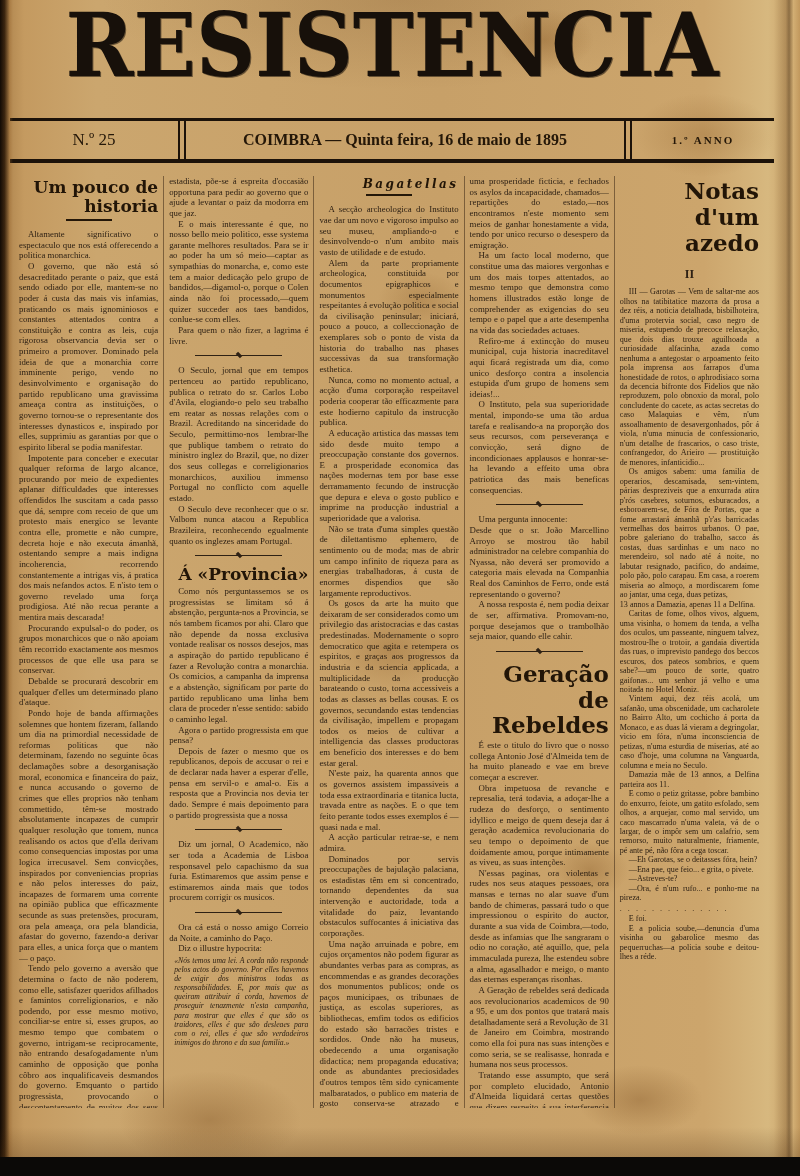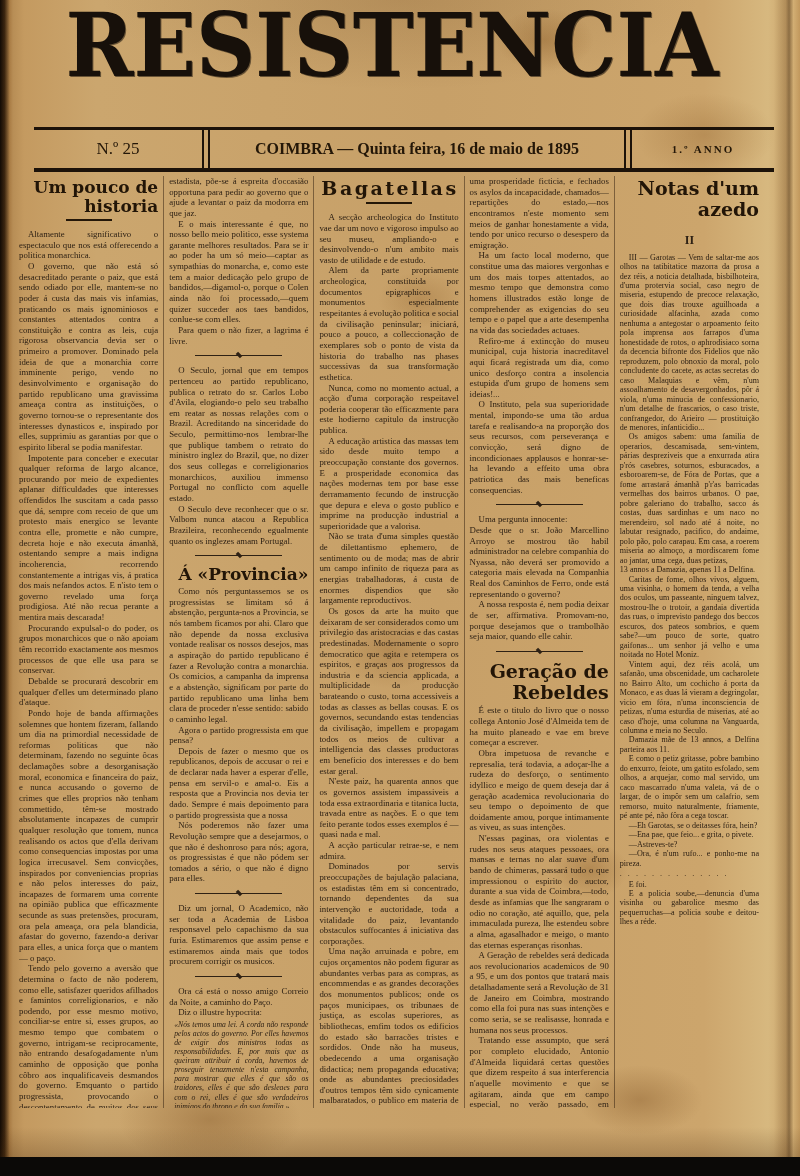--- a/index.html
+++ b/index.html
@@ -21,36 +21,36 @@
   .bottom-band{position:absolute;left:0;right:0;bottom:0;height:19px;background:#0b0907;}
   .bottom-shadow{position:absolute;left:0;right:0;bottom:19px;height:30px;
     background:linear-gradient(180deg,rgba(0,0,0,0),rgba(70,40,12,.25));}
   .page-edge{position:absolute;right:0;top:0;bottom:19px;width:26px;
     background:linear-gradient(90deg,rgba(0,0,0,0),rgba(80,48,16,.22) 45%,rgba(46,26,8,.4) 58%,rgba(222,190,130,.45) 75%,rgba(190,150,90,.5) 100%);}
   .masthead{position:absolute;left:14px;right:30px;top:0;height:90px;
     display:flex;align-items:center;justify-content:center;}
   .masthead h1{margin:0;font-family:"DejaVu Serif","Liberation Serif",serif;font-weight:bold;
     font-size:82px;line-height:1;color:#17100a;transform:scaleY(1.08);letter-spacing:0px;
     text-shadow:1px 1px 0 rgba(23,16,10,.55);white-space:nowrap;}
-  .dateline{position:absolute;left:10px;right:26px;top:127px;height:38px;display:flex;align-items:stretch;
-    border-top:3px solid #1c1209;border-bottom:4px solid #1c1209;color:#241708;margin-left:24px;}
+  .dateline{position:absolute;left:10px;right:26px;top:118px;height:38px;display:flex;align-items:stretch;
+    border-top:3px solid #1c1209;border-bottom:4px solid #1c1209;color:#241708;}
   .dateline .cell{display:flex;align-items:center;justify-content:center;}
   .issue{width:168px;font-size:17px;}
   .date{flex:1;font-weight:bold;font-size:16px;}
   .anno{width:142px;font-weight:bold;font-size:11px;letter-spacing:2px;}
   .vsep{width:4px;border-left:2px solid #1c1209;border-right:2px solid #1c1209;}
   .content{position:absolute;left:14px;right:36px;top:176px;height:932px;display:flex;overflow:hidden;
     font-size:8.8px;line-height:1.21;}
   .col{flex:1;padding:0 5px;overflow:hidden;}
   .colrule{width:1px;background:rgba(45,28,12,.5);}
   [data-name="column-5"]{font-size:8.1px;line-height:1.17;}
   .headline{font-family:"DejaVu Serif","Liberation Serif",serif;font-weight:bold;text-align:right;
     font-size:17px;line-height:1.12;margin:2px 0 2px;color:#221507;}
-  .headline.fancy{font-size:19px;letter-spacing:2.5px;}
-  .headline.big{font-size:19px;}
+  .headline.fancy{font-size:12px;letter-spacing:2.5px;font-style:italic;}
+  .headline.big{font-size:23px;}
   .hrule{width:46px;border-top:2px solid #241708;margin:3px auto 8px;}
   .subhead{text-align:center;font-weight:bold;font-size:12px;margin:12px 0 6px;}
   .divider{height:9px;margin:5px 26px;position:relative;}
   .divider::before{content:"";position:absolute;left:0;right:0;top:4px;border-top:1px solid #2e2114;}
   .divider::after{content:"";position:absolute;left:50%;top:1px;width:6px;height:6px;background:#2e2114;
     transform:translateX(-50%) rotate(45deg) scaleY(.55);}
   .para{margin:0;text-indent:9px;text-align:justify;}
   .para.cont{text-indent:0;}
   .quote{margin:2px 0 6px 5px;font-style:italic;font-size:7.7px;line-height:1.18;text-align:justify;}
   .dots{letter-spacing:2px;margin:1px 0;}
@@ -89,21 +89,20 @@
         <p class="para" data-name="paragraph">E o mais interessante é que, no nosso bello meio politico, esse systema garante melhores resultados. Para se ir ao poder ha um só meio—captar as sympathias do monarcha, e, como este tem a maior dedicação pelo grupo de bandidos,—digamol-o, porque o Colen ainda não foi processado,—quem quizer succeder aos taes bandidos, conlue-se com elles.</p>
         <p class="para" data-name="paragraph">Para quem o não fizer, a lagrima é livre.</p>
         <div class="divider" data-name="section-divider"></div>
         <p class="para" data-name="paragraph">O Seculo, jornal que em tempos pertenceu ao partido republicano, publica o retrato do sr. Carlos Lobo d'Avila, elogiando-o pelo seu trabalho em reatar as nossas relações com o Brazil. Acreditando na sinceridade do Seculo, permittimo-nos lembrar-lhe que publique tambem o retrato do ministro inglez do Brazil, que, no dizer dos seus collegas e correligionarios monarchicos, auxiliou immenso Portugal no conflicto com aquelle estado.</p>
         <p class="para" data-name="paragraph">O Seculo deve reconhecer que o sr. Valbom nunca atacou a Republica Brazileira, reconhecendo egualmente quanto os inglezes amam Portugal.</p>
         <div class="divider" data-name="section-divider"></div>
         <h2 class="headline " data-name="article-headline">Á «Provincia»</h2>
         <p class="para" data-name="paragraph">Como nós perguntassemos se os progressistas se limitam só á abstenção, pergunta-nos a Provincia, se nós tambem ficamos por ahi. Claro que não depende da nossa exclusiva vontade realisar os nossos desejos, mas a aspiração do partido republicano é fazer a Revolução contra a monarchia. Os comicios, a campanha da imprensa e a abstenção, significam por parte do partido republicano uma linha bem clara de proceder n'esse sentido: sabido o caminho legal.</p>
         <p class="para" data-name="paragraph">Agora o partido progressista em que pensa?</p>
         <p class="para" data-name="paragraph">Depois de fazer o mesmo que os republicanos, depois de accusar o rei e de declarar nada haver a esperar d'elle, pensa em servil-o e amal-o. Eis a resposta que a Provincia nos devia ter dado. Sempre é mais depoimento para o partido progressista que a nossa</p>
-        <p class="para" data-name="paragraph">Nós poderemos não fazer uma Revolução sempre que a desejarmos, o que não é deshonroso para nós; agora, os progressistas é que não pódem ser tomados a sério, o que não é digno para elles.</p>
         <div class="divider" data-name="section-divider"></div>
         <p class="para" data-name="paragraph">Diz um jornal, O Academico, não ser toda a Academia de Lisboa responsavel pelo capachismo da sua furia. Estimaremos que assim pense e estimaremos ainda mais que todos procurem corrigir os musicos.</p>
         <div class="divider" data-name="section-divider"></div>
         <p class="para" data-name="paragraph">Ora cá está o nosso amigo Correio da Noite, a caminho do Paço.</p>
         <p class="para" data-name="paragraph">Diz o illustre hypocrita:</p>
         <p class="quote" data-name="quoted-excerpt">«Nós temos uma lei. A corda não responde pelos actos do governo. Por elles havemos de exigir dos ministros todas as responsabilidades. E, por mais que as queiram attribuir á corda, havemos de proseguir tenazmente n'esta campanha, para mostrar que elles é que são os traidores, elles é que são desleaes para com o rei, elles é que são verdadeiros inimigos do throno e da sua familia.»</p>
       </div>
       <div class="colrule" data-name="column-rule"></div>
       <div class="col" data-name="column-3">
         <h2 class="headline fancy" data-name="article-headline">Bagatellas</h2>

